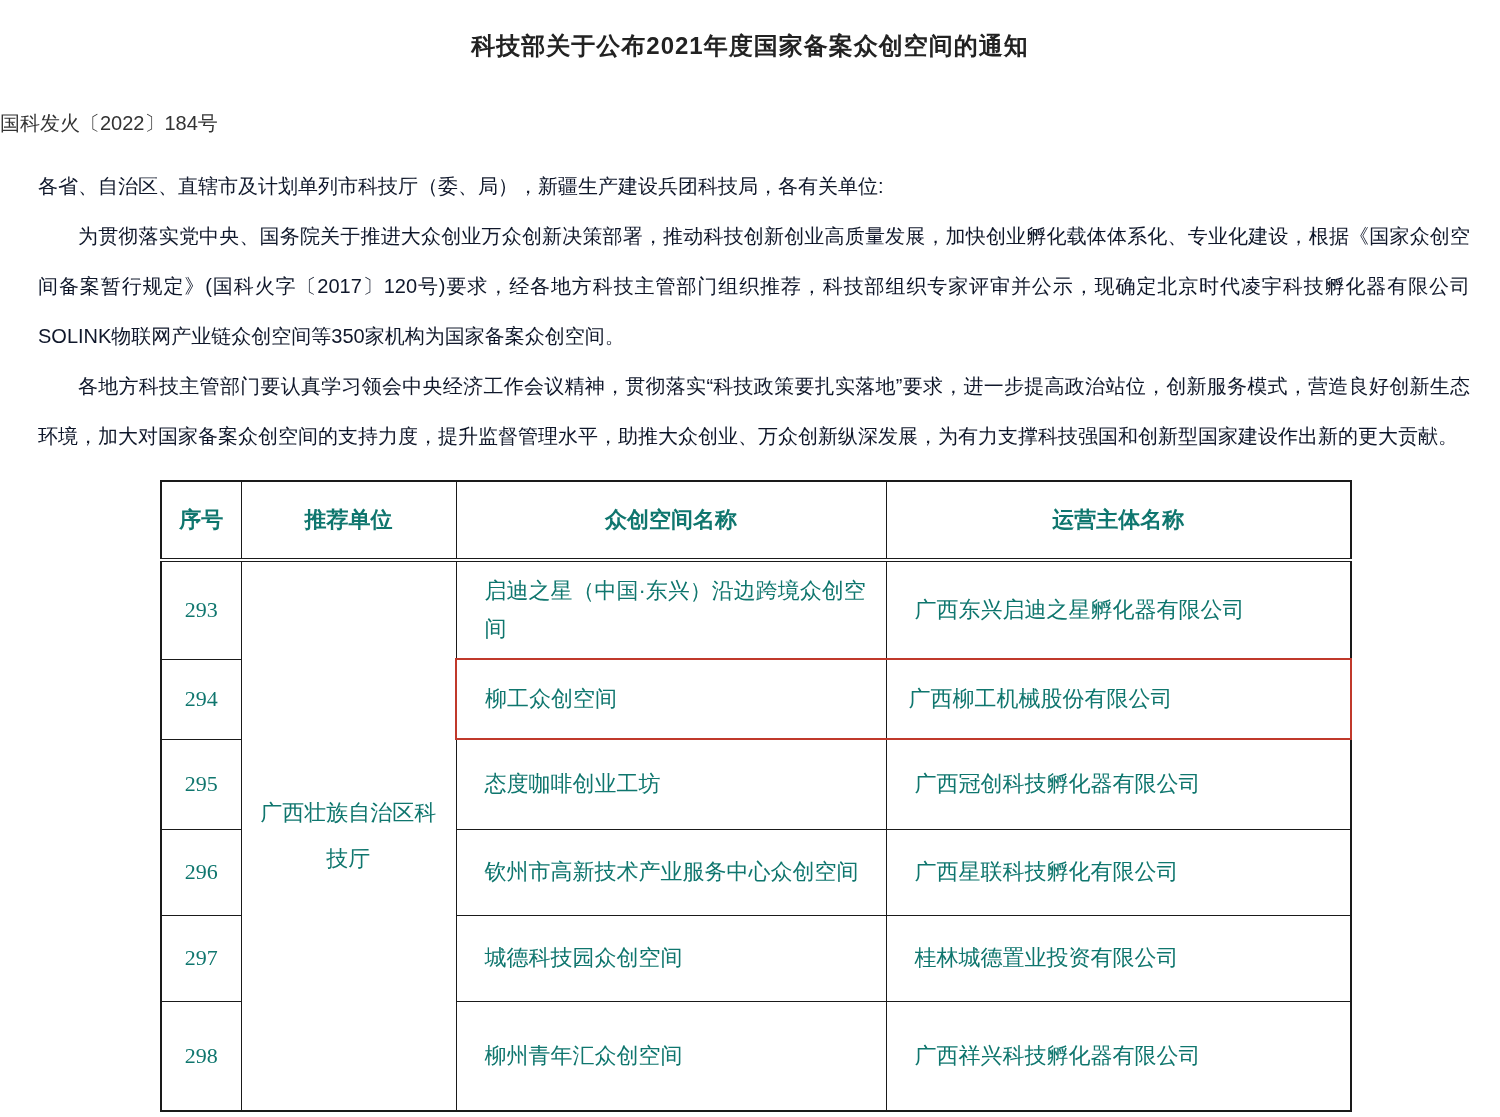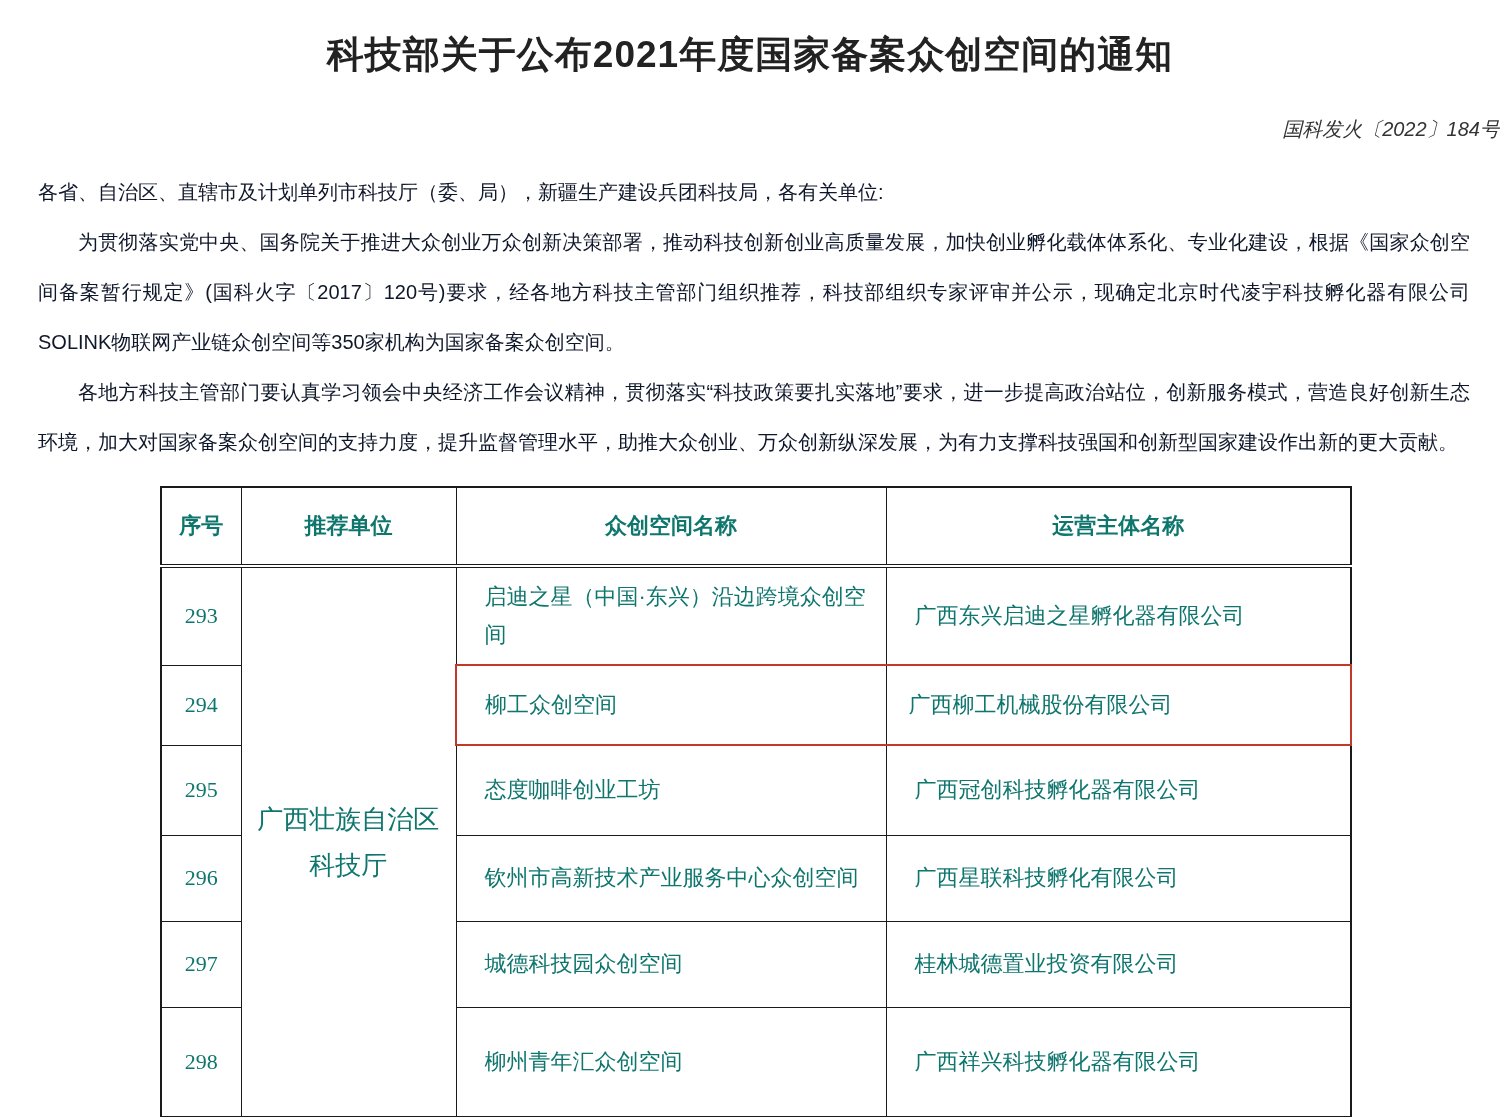--- a/index.html
+++ b/index.html
@@ -15,31 +15,30 @@
     color: #333333;
   }
   .page {
     position: relative;
     width: 1500px;
     height: 1117px;
   }
   .doc-title {
     margin: 30px 0 0 0;
     text-align: center;
-    font-size: 37px;
+    font-size: 24px;
     font-weight: bold;
     color: #222222;
     letter-spacing: 1px;
   }
   .doc-number {
-    margin-top: 36px;
-    text-align: right;
+    margin-top: 48px;
+    text-align: left;
     font-size: 20px;
     color: #333333;
-    font-style: italic;
   }
   .bodytext {
     margin: 0 30px 0 38px;
     font-size: 20px;
     line-height: 50px;
     text-align: justify;
     color: #0f172a;
   }
   .salutation {
     margin-top: 24px;
@@ -67,21 +66,21 @@
     text-align: center;
     border-bottom: 4px double #1a1a1a;
   }
   td.c-no {
     text-align: center;
     font-family: "Liberation Serif", serif;
     font-size: 22px;
   }
   td.c-rec {
     text-align: center;
-    font-size: 26px;
+    font-size: 22px;
     line-height: 46px;
     padding: 0 14px;
   }
   td.c-space, td.c-op {
     text-align: left;
     vertical-align: middle;
     padding: 10px 18px 10px 28px;
     font-size: 22px;
     line-height: 38px;
   }

